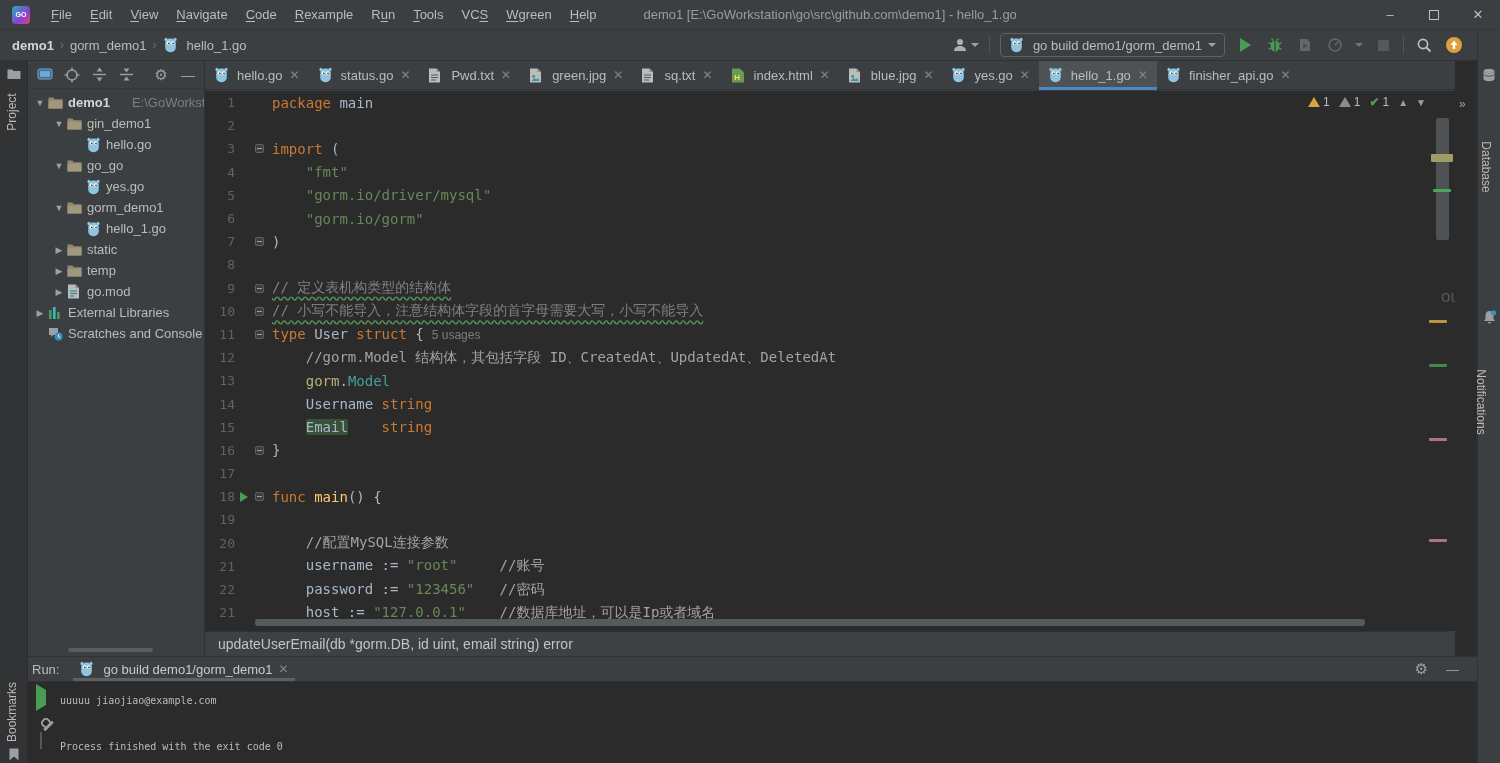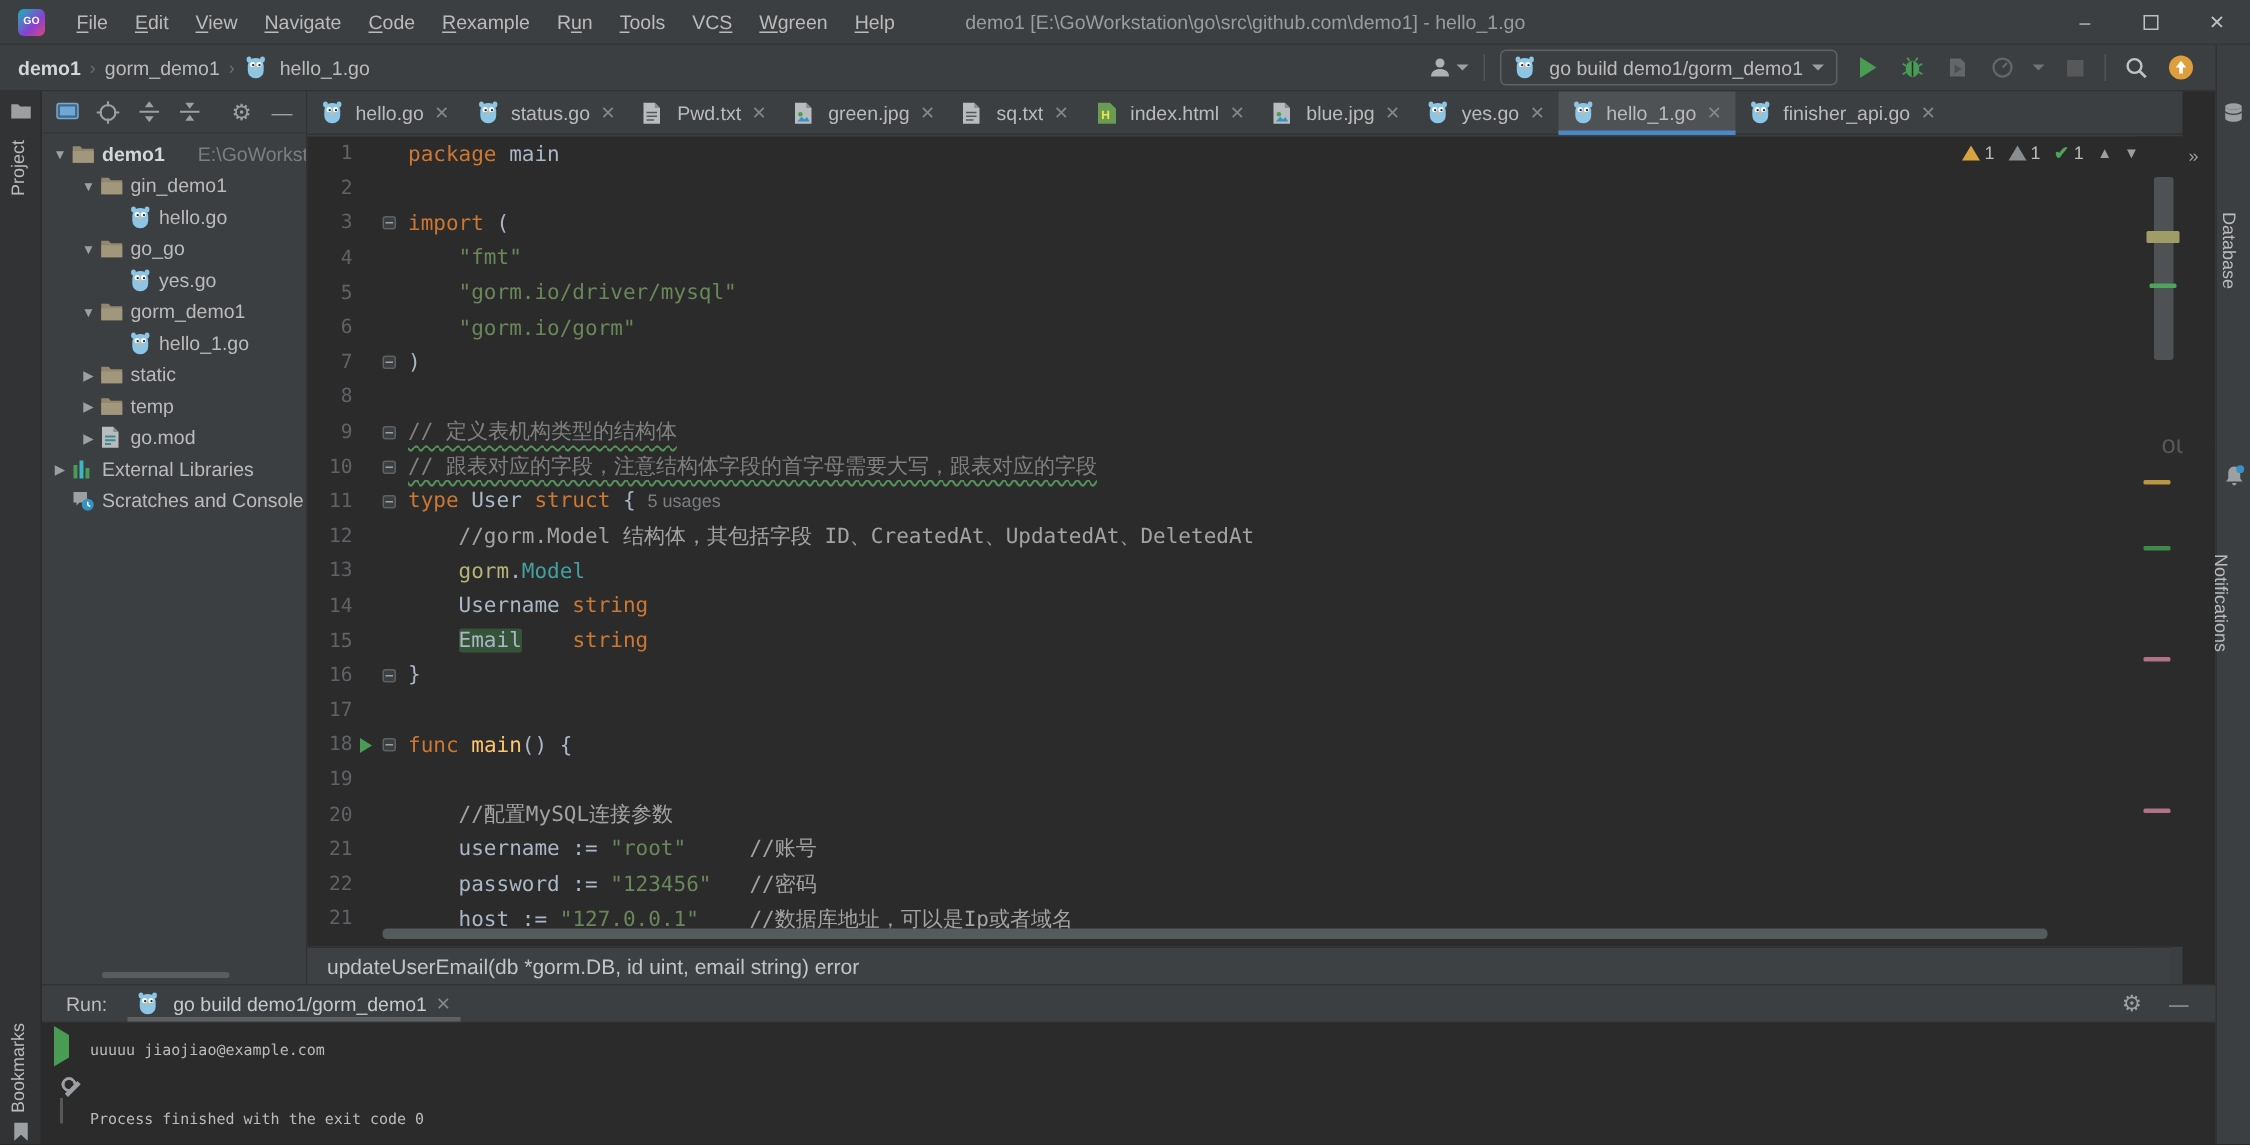--- a/index.html
+++ b/index.html
@@ -95,21 +95,21 @@
 
   .mid-stripe { position:absolute; left:1455px; top:61px; width:22px; height:595px; background:#2b2b2b; color:#9da0a3; }
   .right-stripe { position:absolute; left:1477px; top:30px; width:23px; height:733px; background:#3c3f41; border-left:1px solid #323232; }
 
   
   .tooltipbar { position:absolute; left:205px; top:631px; width:1242px; height:25px; background:#3e4143; border-top:1px solid #2f3133; display:flex; align-items:center; padding-left:13px; color:#c2c4c6; font-size:14px; }
 
   
   .run-panel { position:absolute; left:28px; top:656px; width:1449px; height:107px; background:#2b2b2b; }
   .rp-header { height:26px; background:#3c3f41; border-top:1px solid #323232; border-bottom:1px solid #323232; display:flex; align-items:center; }
-  .rp-label { margin-left:16px; color:#bbbbbb; }
+  .rp-label { margin-left:4px; color:#bbbbbb; }
   .rp-tab { display:flex; align-items:center; gap:6px; margin-left:14px; position:relative; height:100%; padding:0 6px; color:#c7c9cb; }
   .rp-tab::after { content:""; position:absolute; left:0; right:0; bottom:0; height:3px; background:#5e6163; }
   .rp-tab .close { color:#84878a; font-size:12px; }
   .rp-right { margin-left:auto; display:flex; align-items:center; gap:18px; padding-right:18px; color:#9da0a3; }
   .console { position:absolute; left:0; top:26px; right:0; bottom:0; display:flex; }
   .console-gutter { width:26px; display:flex; flex-direction:column; align-items:center; padding-top:8px; gap:14px; }
   .console-out { font-family:"DejaVu Sans Mono","Liberation Mono",monospace; font-size:10px; color:#bbbbbb; padding:7px 0 0 6px; }
   .console-out .cline { height:23px; display:flex; align-items:center; white-space:pre; }
   .re-run { width:0; height:0; border-top:6px solid transparent; border-bottom:6px solid transparent; border-left:10px solid #499c54; }
   .wrench { position:relative; width:14px; height:14px; }
@@ -600,21 +600,21 @@
   <div class="editor" id="editor">
       <div class="code-line"><span class="lnum">1</span><span class="runcol"></span><span class="foldcol"></span><span class="ctext"><span class="kw">package</span><span class="pl"> main</span></span></div>
       <div class="code-line"><span class="lnum">2</span><span class="runcol"></span><span class="foldcol"></span><span class="ctext"></span></div>
       <div class="code-line"><span class="lnum">3</span><span class="runcol"></span><span class="foldcol"><span class="fold-marker"></span></span><span class="ctext"><span class="kw">import</span><span class="pl"> (</span></span></div>
       <div class="code-line"><span class="lnum">4</span><span class="runcol"></span><span class="foldcol"><span class="guide"></span></span><span class="ctext"><span class="pl">    </span><span class="str">"fmt"</span></span></div>
       <div class="code-line"><span class="lnum">5</span><span class="runcol"></span><span class="foldcol"><span class="guide"></span></span><span class="ctext"><span class="pl">    </span><span class="str">"gorm.io/driver/mysql"</span></span></div>
       <div class="code-line"><span class="lnum">6</span><span class="runcol"></span><span class="foldcol"><span class="guide"></span></span><span class="ctext"><span class="pl">    </span><span class="str">"gorm.io/gorm"</span></span></div>
       <div class="code-line"><span class="lnum">7</span><span class="runcol"></span><span class="foldcol"><span class="fold-marker"></span></span><span class="ctext"><span class="pl">)</span></span></div>
       <div class="code-line"><span class="lnum">8</span><span class="runcol"></span><span class="foldcol"></span><span class="ctext"></span></div>
       <div class="code-line"><span class="lnum">9</span><span class="runcol"></span><span class="foldcol"><span class="fold-marker"></span></span><span class="ctext"><span class="comw">// 定义表机构类型的结构体</span></span></div>
-      <div class="code-line"><span class="lnum">10</span><span class="runcol"></span><span class="foldcol"><span class="fold-marker"></span></span><span class="ctext"><span class="comw">// 跟表对应的字段，注意结构体字段的首字母需要大写，跟表对应的字段</span></span></div>
+      <div class="code-line"><span class="lnum">10</span><span class="runcol"></span><span class="foldcol"><span class="fold-marker"></span></span><span class="ctext"><span class="comw">// 小写不能导入，注意结构体字段的首字母需要大写，小写不能导入</span></span></div>
       <div class="code-line"><span class="lnum">11</span><span class="runcol"></span><span class="foldcol"><span class="fold-marker"></span></span><span class="ctext"><span class="kw">type</span><span class="pl"> User </span><span class="kw">struct</span><span class="pl"> {</span><span class="hint">5 usages</span></span></div>
       <div class="code-line"><span class="lnum">12</span><span class="runcol"></span><span class="foldcol"><span class="guide"></span></span><span class="ctext"><span class="pl">    </span><span class="com">//gorm.Model 结构体，其包括字段 ID、CreatedAt、UpdatedAt、DeletedAt</span></span></div>
       <div class="code-line"><span class="lnum">13</span><span class="runcol"></span><span class="foldcol"><span class="guide"></span></span><span class="ctext"><span class="pl">    </span><span class="pkg">gorm</span><span class="pl">.</span><span class="typ">Model</span></span></div>
       <div class="code-line"><span class="lnum">14</span><span class="runcol"></span><span class="foldcol"><span class="guide"></span></span><span class="ctext"><span class="pl">    Username </span><span class="kw">string</span></span></div>
       <div class="code-line"><span class="lnum">15</span><span class="runcol"></span><span class="foldcol"><span class="guide"></span></span><span class="ctext"><span class="pl">    </span><span class="hl">Email</span><span class="pl">    </span><span class="kw">string</span></span></div>
       <div class="code-line"><span class="lnum">16</span><span class="runcol"></span><span class="foldcol"><span class="fold-marker"></span></span><span class="ctext"><span class="pl">}</span></span></div>
       <div class="code-line"><span class="lnum">17</span><span class="runcol"></span><span class="foldcol"></span><span class="ctext"></span></div>
       <div class="code-line"><span class="lnum">18</span><span class="runcol"><span class="run-arrow"></span></span><span class="foldcol"><span class="fold-marker"></span></span><span class="ctext"><span class="kw">func</span><span class="pl"> </span><span class="fn">main</span><span class="pl">() {</span></span></div>
       <div class="code-line"><span class="lnum">19</span><span class="runcol"></span><span class="foldcol"><span class="guide"></span></span><span class="ctext"></span></div>
       <div class="code-line"><span class="lnum">20</span><span class="runcol"></span><span class="foldcol"><span class="guide"></span></span><span class="ctext"><span class="pl">    </span><span class="com">//配置MySQL连接参数</span></span></div>

